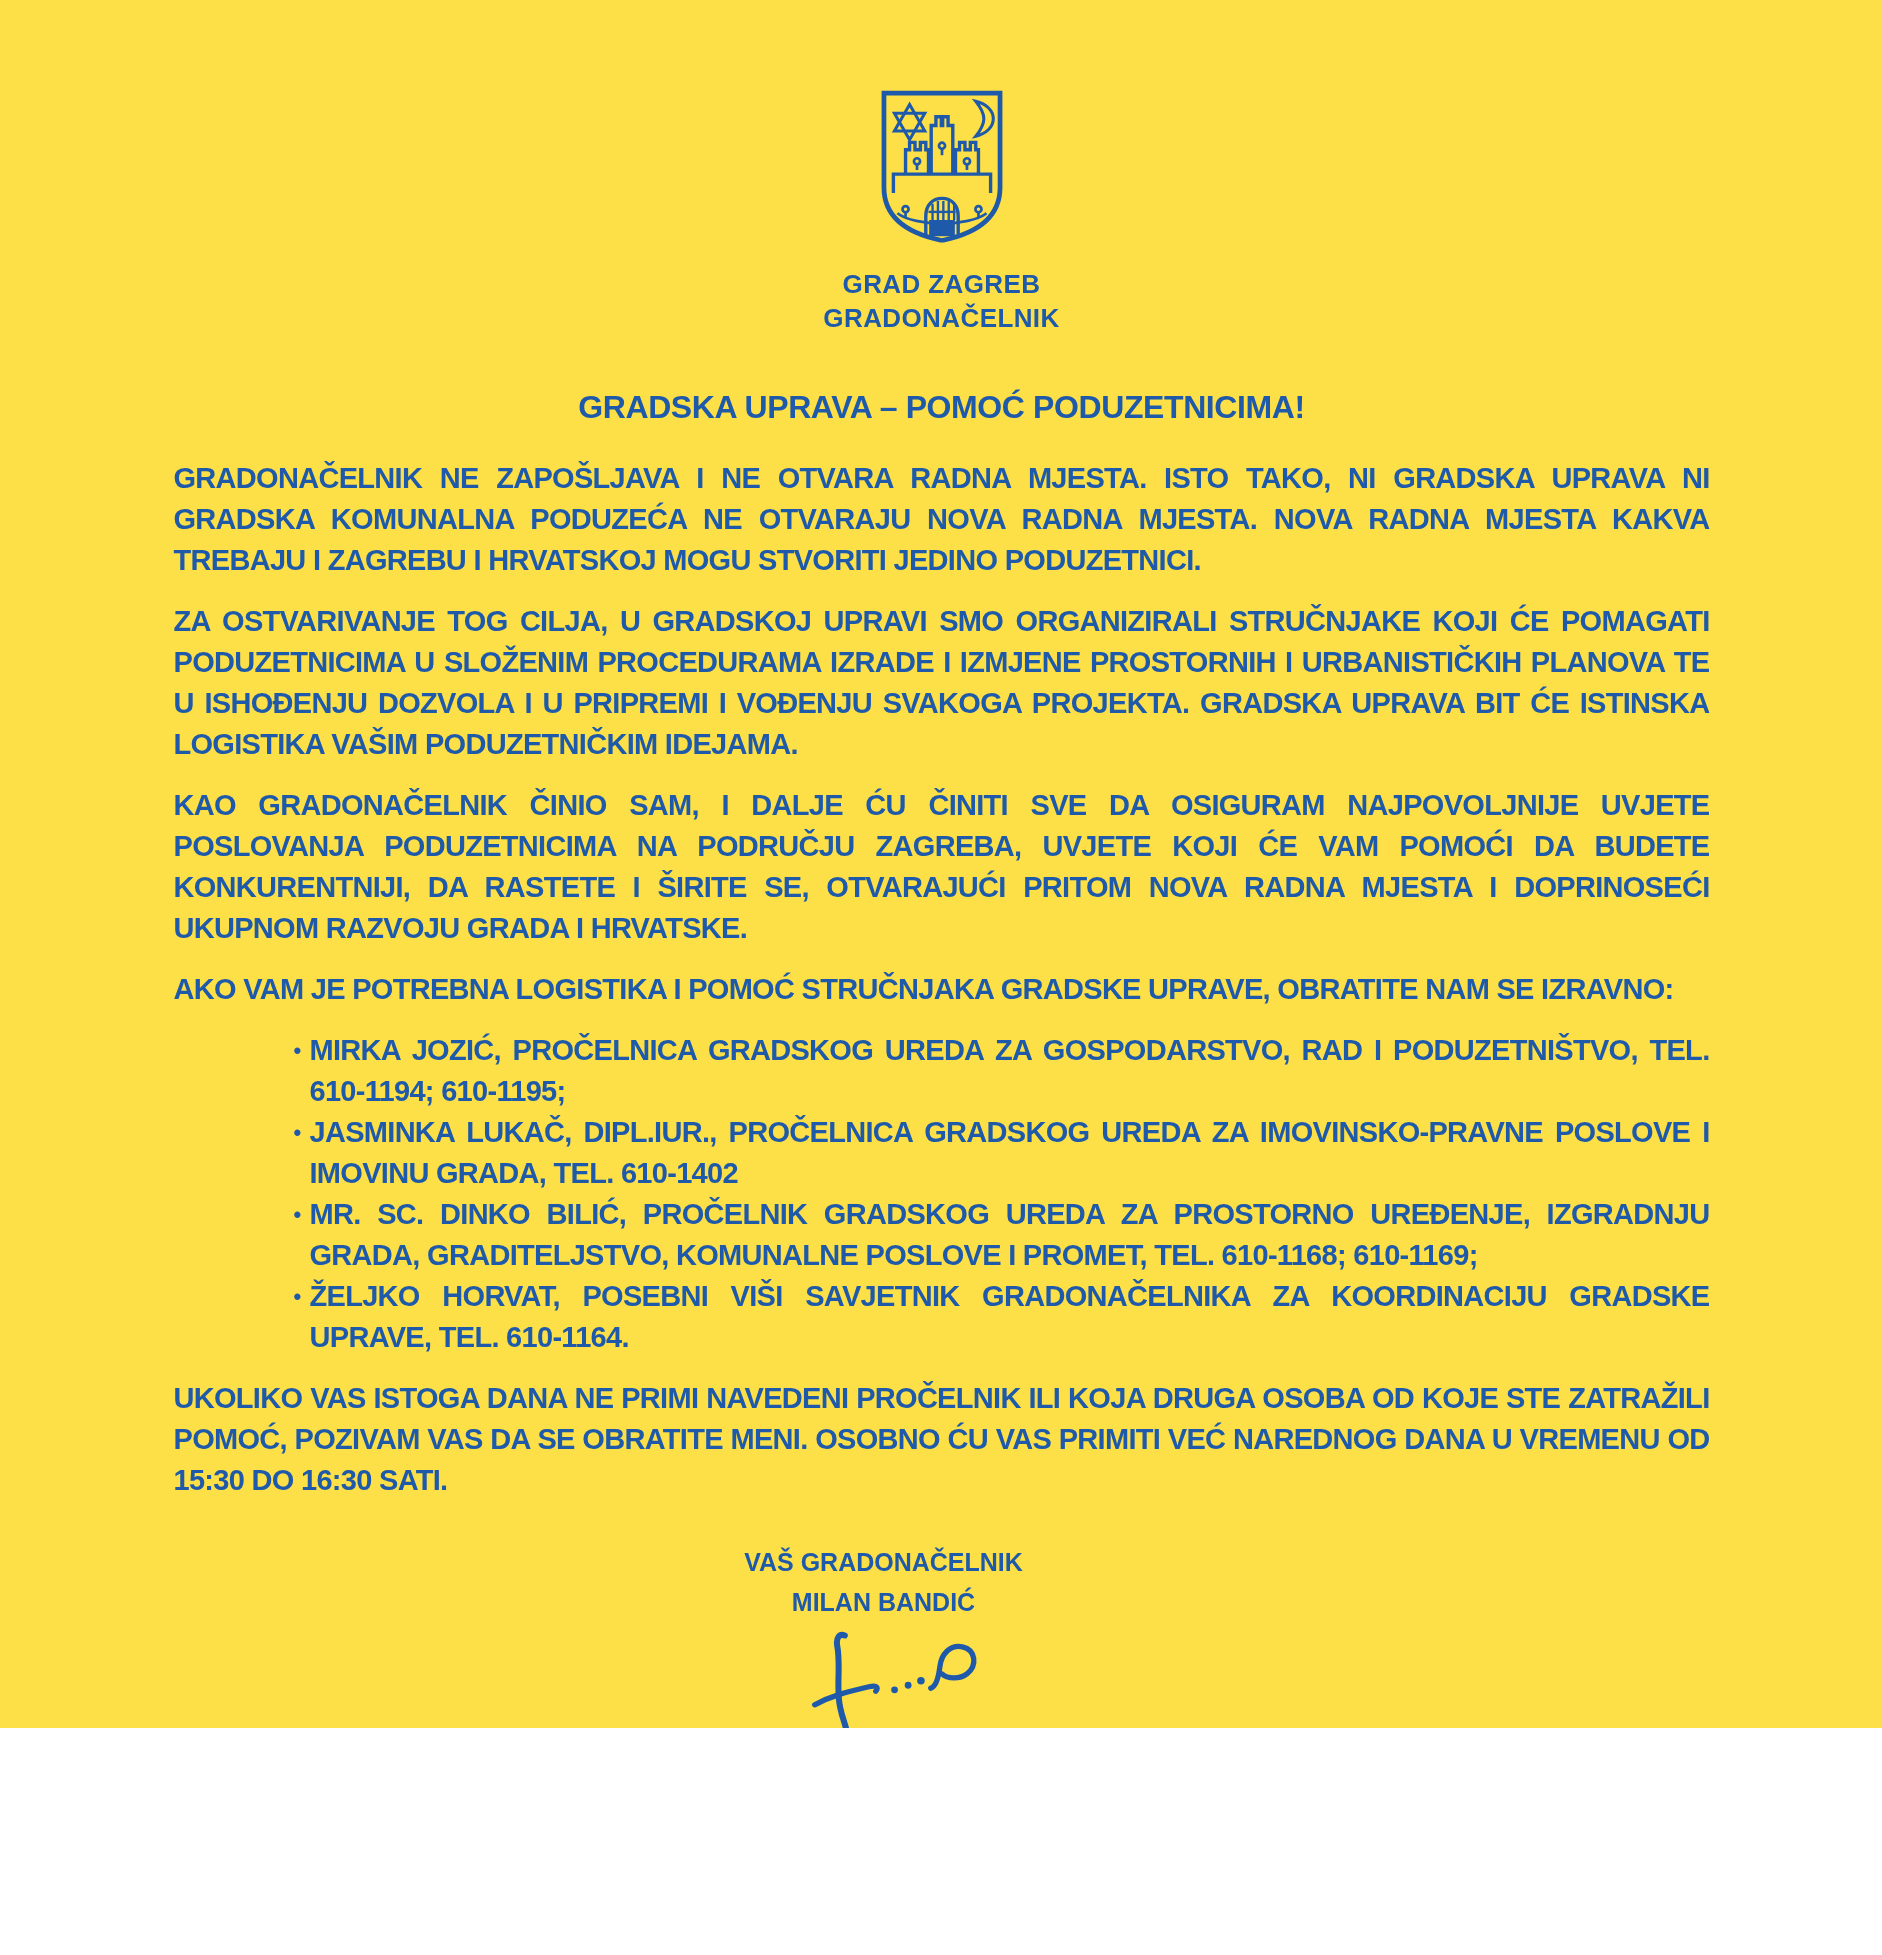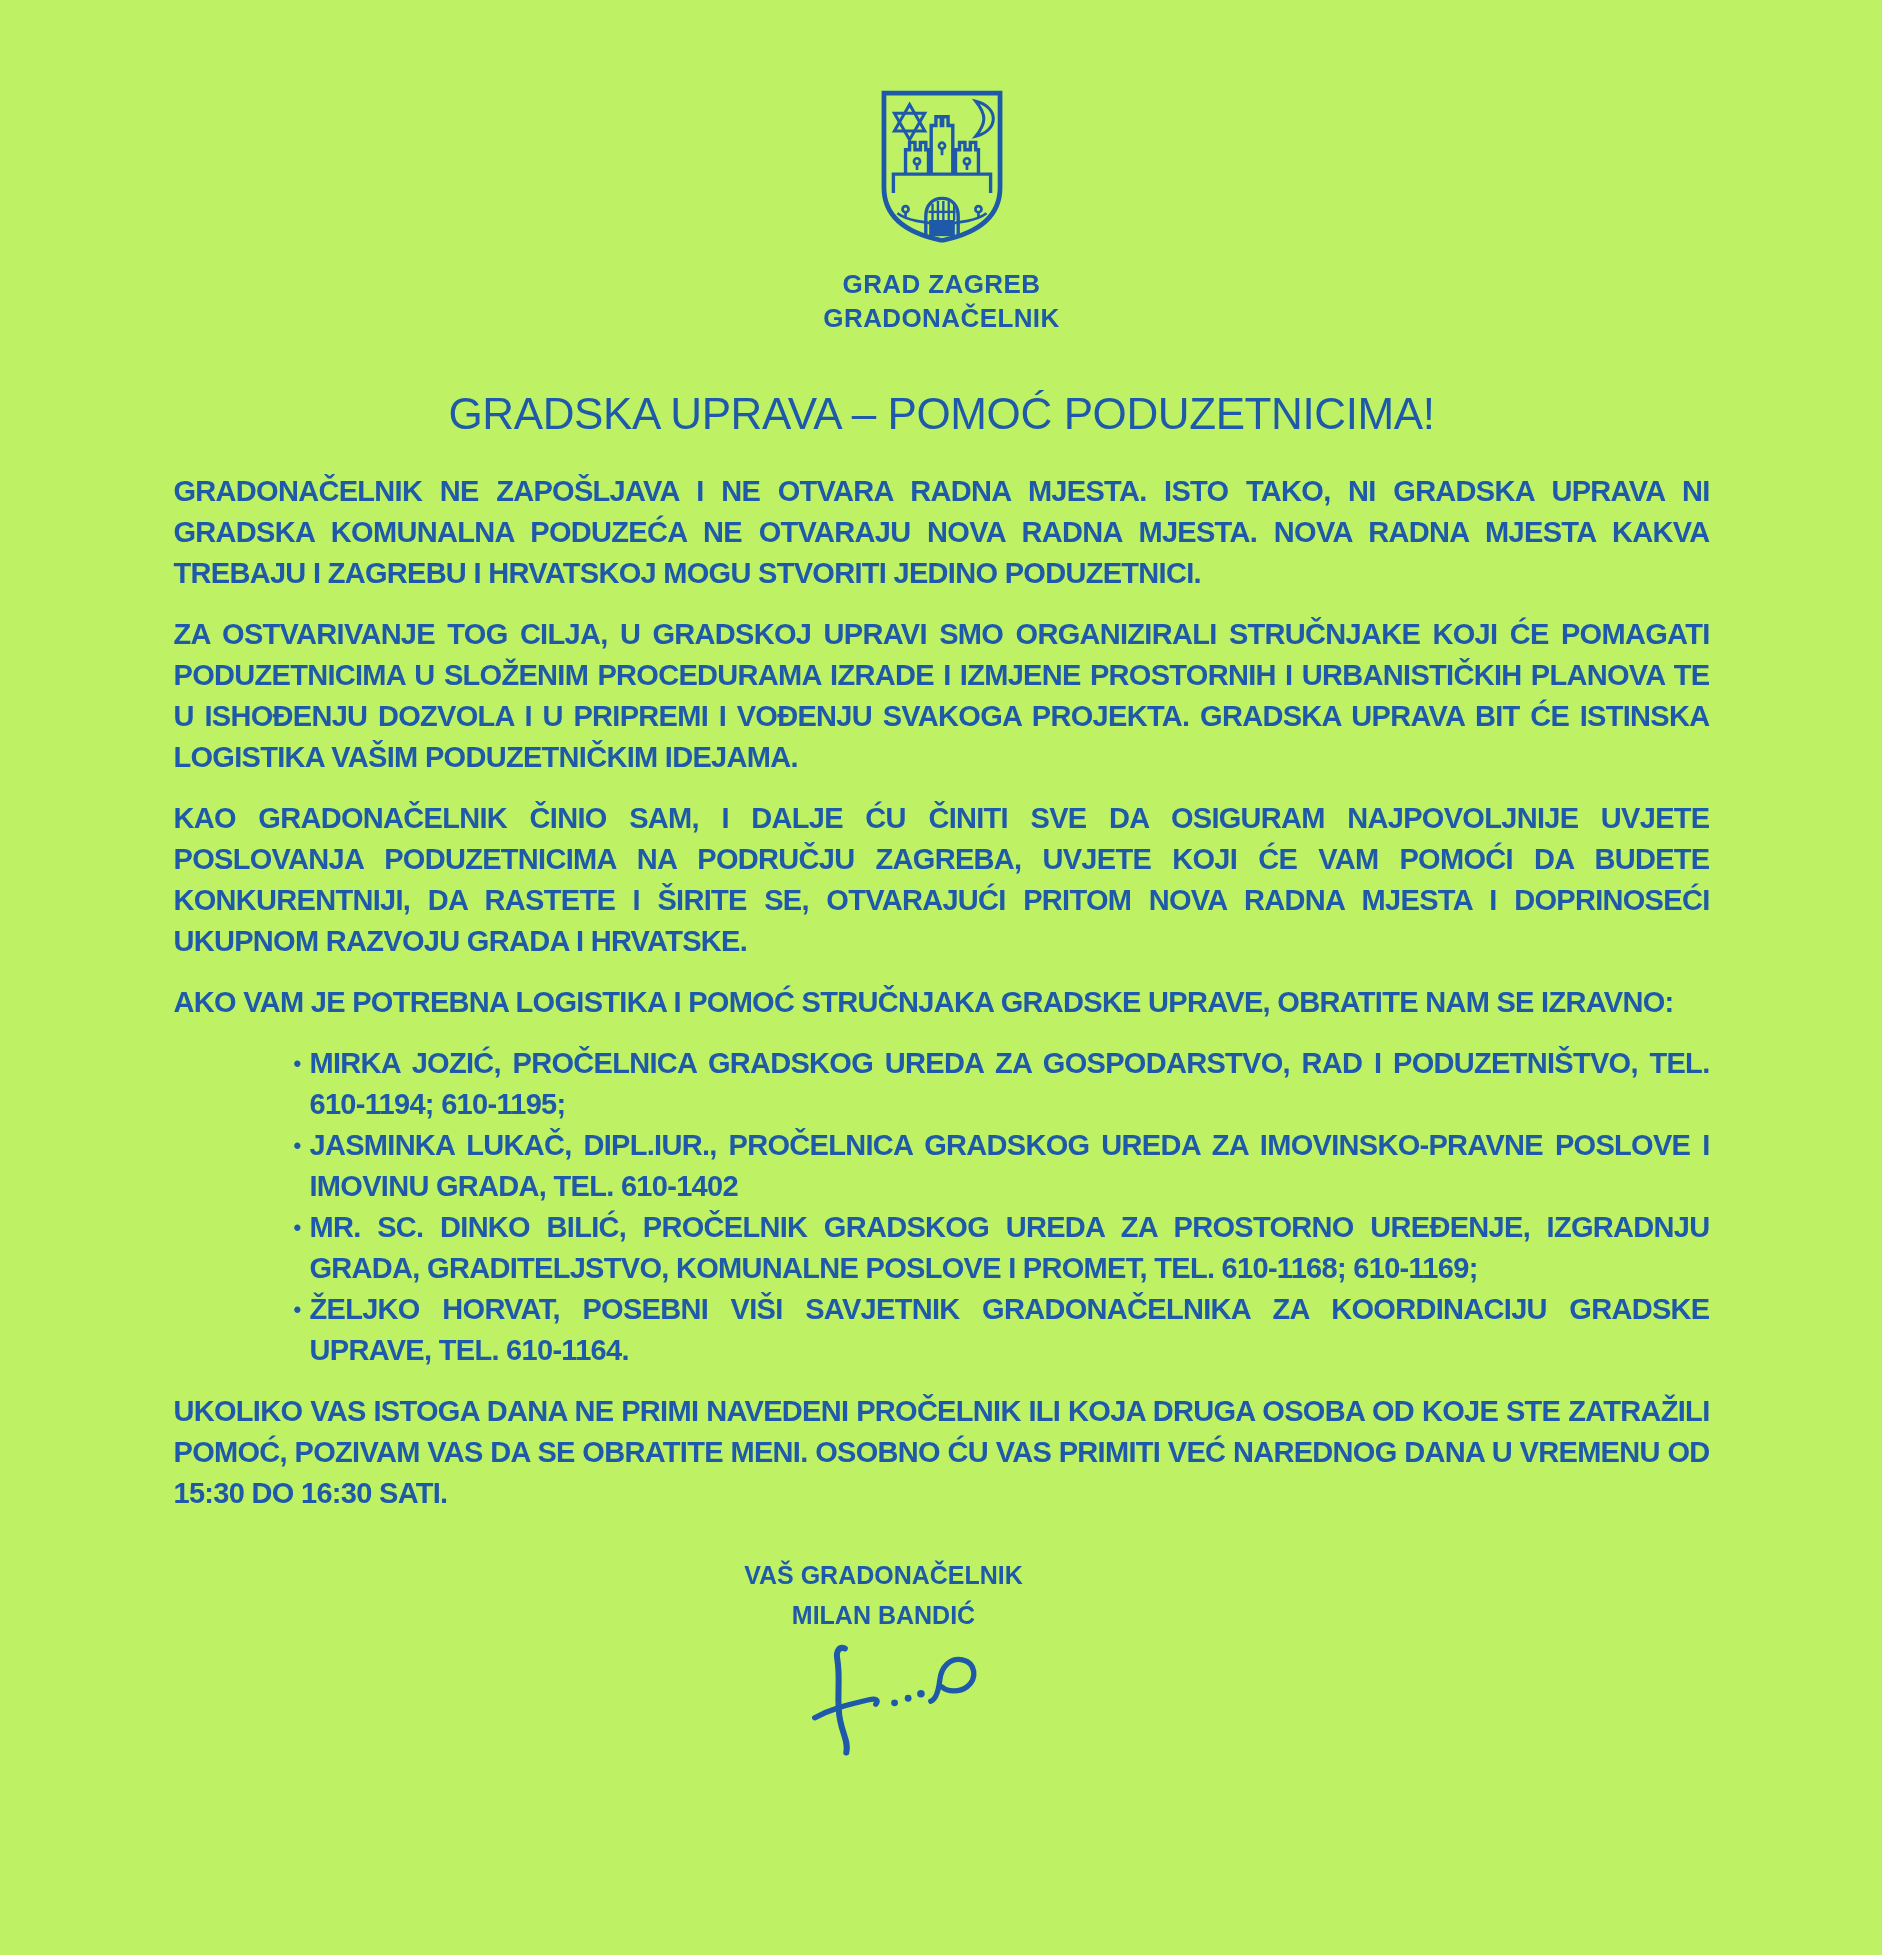--- a/index.html
+++ b/index.html
@@ -2,28 +2,28 @@
 <html lang="hr" style="font-size:11.6px"><head>
 <meta charset="utf-8">
 <style>
   html, body { margin: 0; padding: 0; background: #ffffff; }
   body {
     width: 1883px; height: 1955px;
     font-family: "Liberation Sans", sans-serif;
     color: #1E5AA9;
     -webkit-font-smoothing: antialiased;
   }
-  .page { width: 1883px; height: 1955px; overflow: hidden; position: relative; background: #bef264; }
+  .page { width: 1883px; height: 1728px; overflow: hidden; position: relative; background: #fde047; }
 
   .crest-wrap { width: 138px; margin: 85px auto 0; }
   .crest-wrap svg { display: block; width: 138px; height: 162px; }
 
   .org-block { text-align: center; margin-top: 20px; font-weight: 700; font-size: 26px; line-height: 34px; letter-spacing: 0.4px; }
 
-  .doc-title { text-align: center; margin-top: 54px; font-weight: 400; font-size: 44px; letter-spacing: -0.4px; }
+  .doc-title { text-align: center; margin-top: 54px; font-weight: 700; font-size: 32px; letter-spacing: -0.4px; }
 
   .content {
     width: 1536px; margin: 32px auto 0;
     font-weight: 700; font-size: 29px; line-height: 41px;
     letter-spacing: -0.7px;
   }
   .content p { margin: 0 0 20px 0; text-align: justify; }
 
   ul.contact-list { list-style: none; margin: 0 0 20px 0; padding: 0 0 0 120px; }
   ul.contact-list li { display: flex; margin: 0; }

